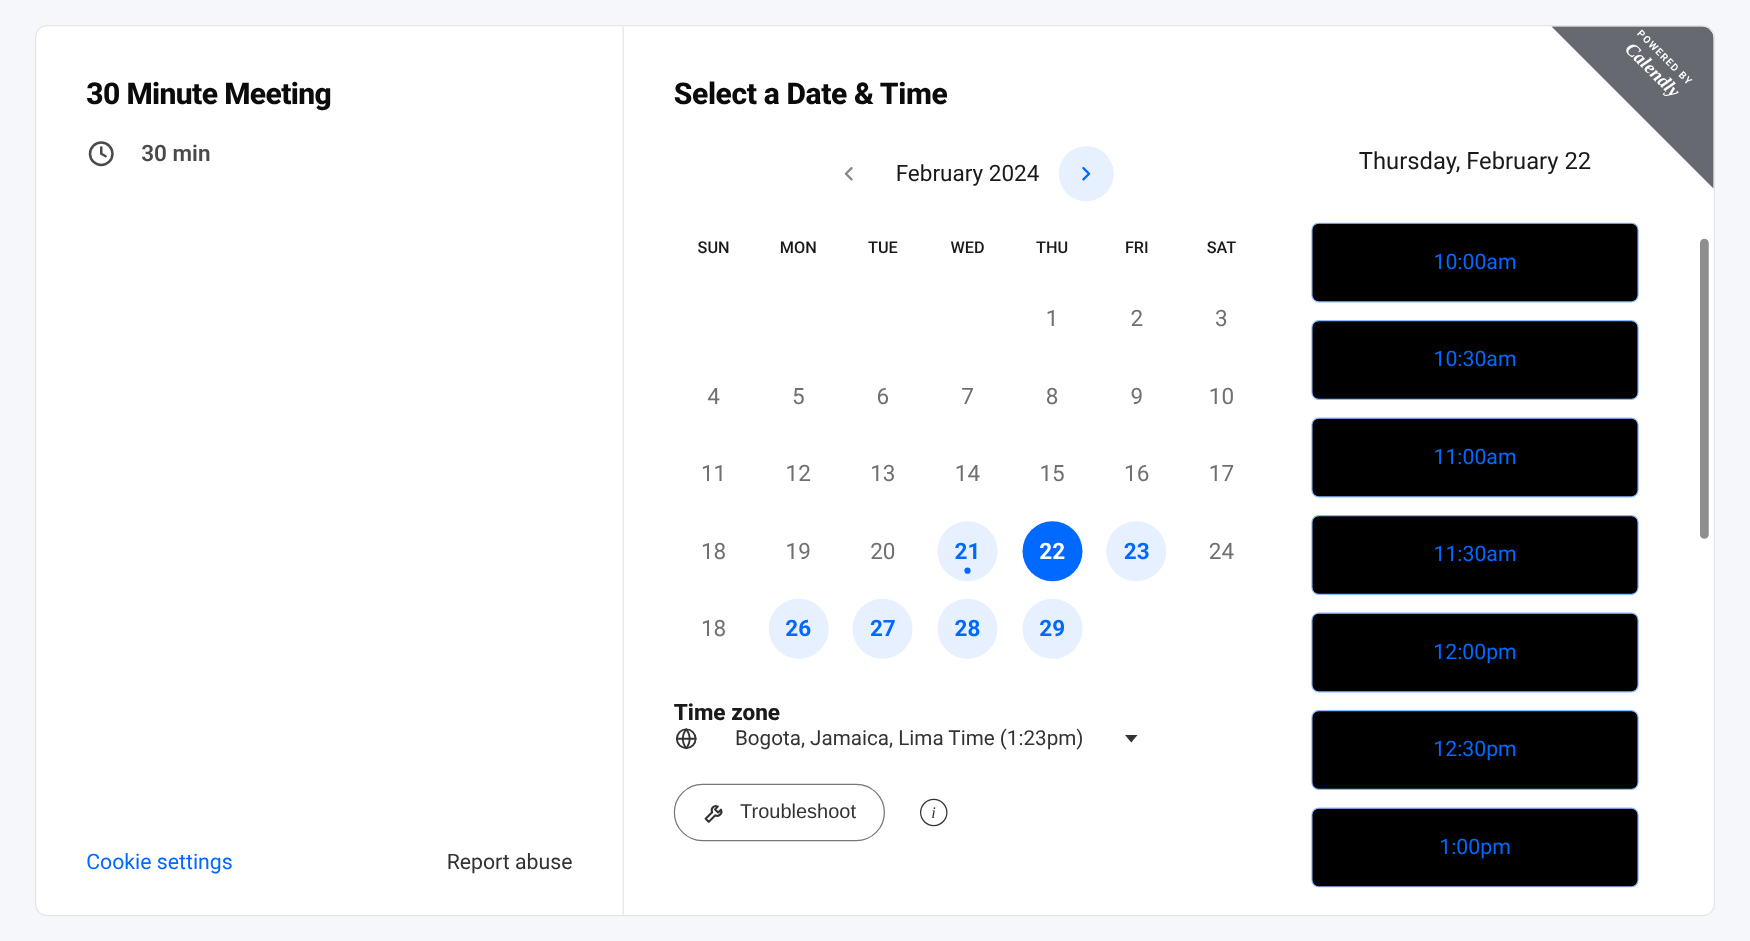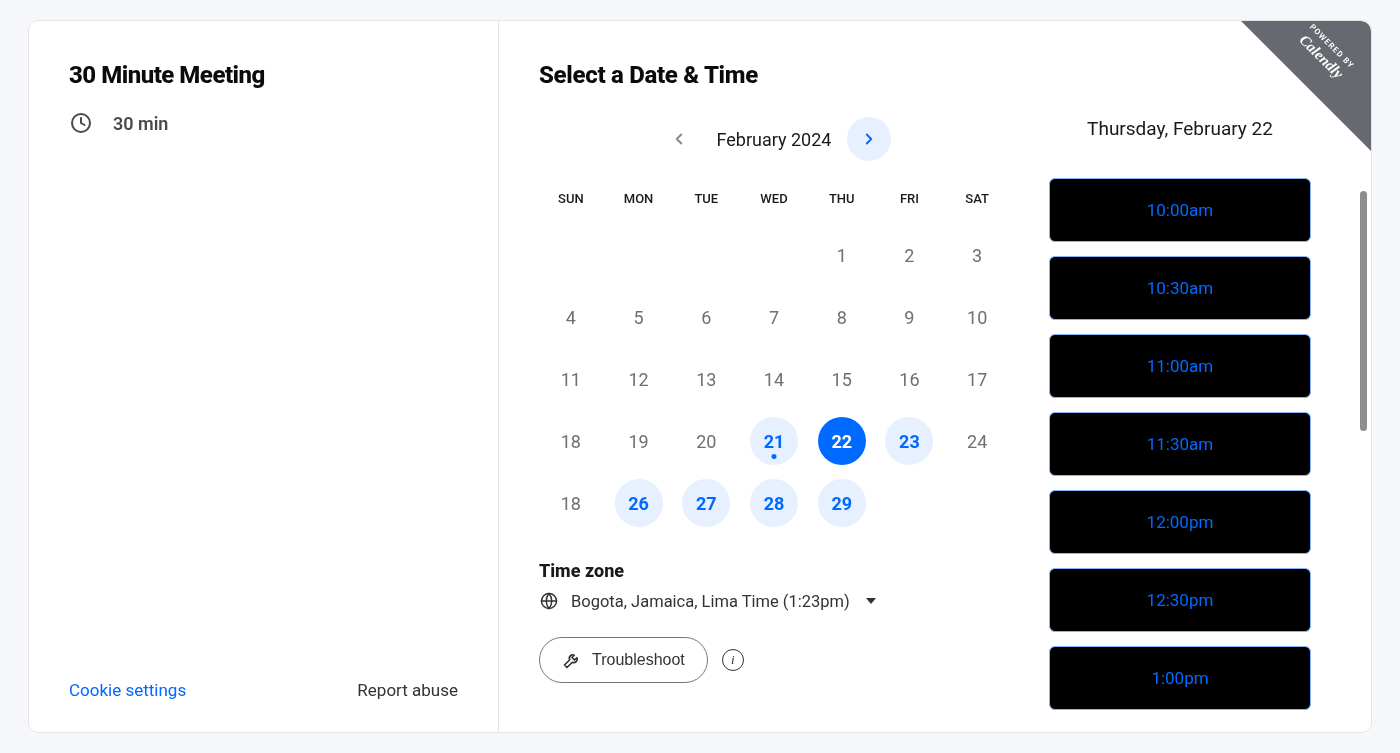--- a/index.html
+++ b/index.html
@@ -209,26 +209,25 @@
   }
 
   
   .tz-block {
     margin-top: 28px;
   }
   .tz-label {
     font-size: 18px;
     font-weight: 800;
     color: #1a1a1a;
-    margin-bottom: 10px;
   }
   .tz-row {
     display: flex;
     align-items: center;
-    gap: 12px;
+    gap: 29px;
     cursor: pointer;
     font-size: 16.5px;
     color: #333;
   }
   .tz-row svg.globe {
     width: 20px;
     height: 20px;
     color: #333;
     flex-shrink: 0;
   }
@@ -238,21 +237,21 @@
     border-left: 5px solid transparent;
     border-right: 5px solid transparent;
     border-top: 6px solid #333;
     margin-left: 4px;
   }
 
   
   .troubleshoot-row {
     display: flex;
     align-items: center;
-    gap: 14px;
+    gap: 28px;
     margin-top: 26px;
   }
   .troubleshoot-btn {
     border: 1px solid #777;
     border-radius: 28px;
     background: #fff;
     padding: 12px 22px;
     font-size: 16px;
     color: #333;
     display: flex;

